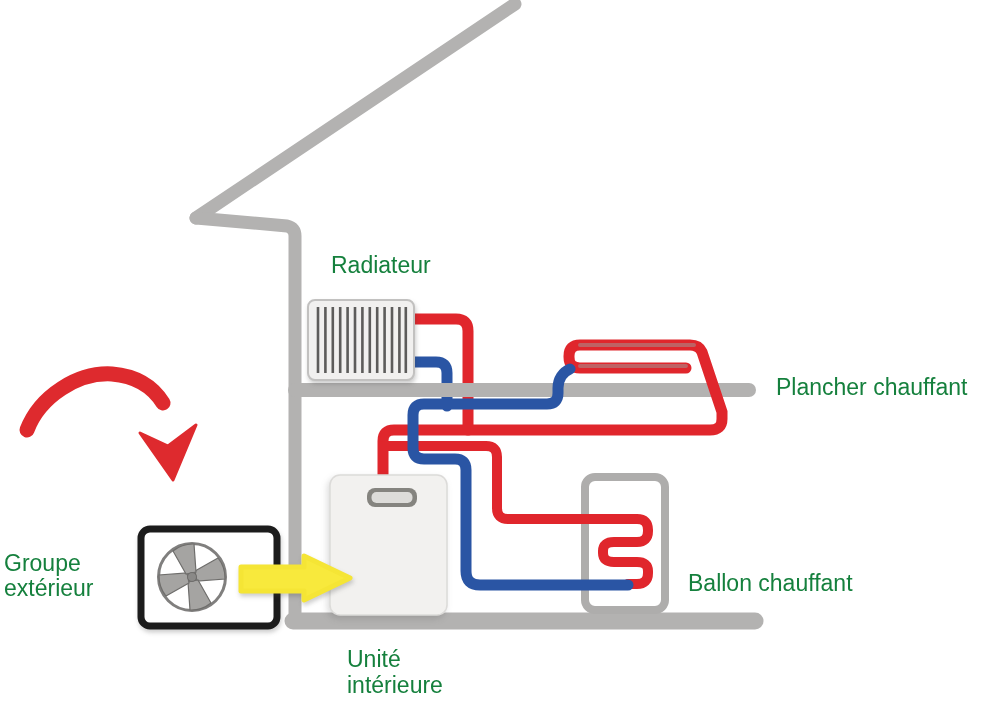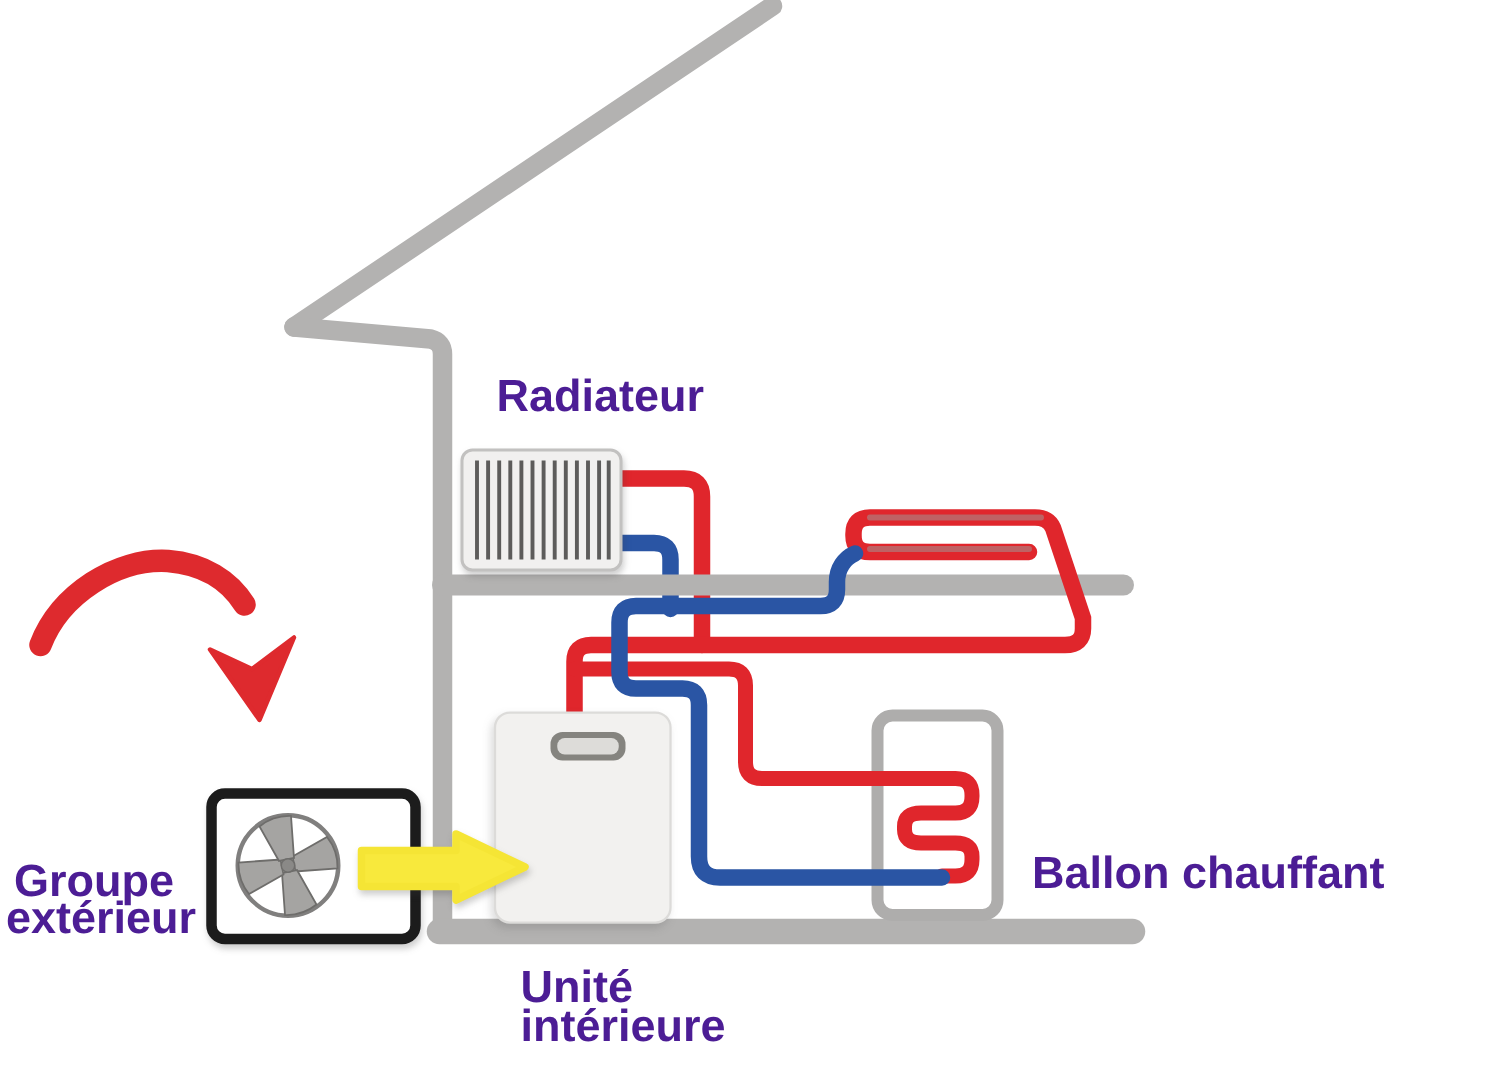--- a/index.html
+++ b/index.html
@@ -1,21 +1,21 @@
 <!DOCTYPE html>
 <html><head>
 <meta charset="utf-8">
 <style>
   html,body{margin:0;padding:0;background:#ffffff;}
   #stage{position:relative;width:992px;height:714px;background:#ffffff;overflow:hidden;
          font-family:"Liberation Sans",sans-serif;}
   #diagram-svg{position:absolute;left:0;top:0;}
-  .label{position:absolute;font-weight:700;font-size:30px;line-height:26px;color:#4c1d95;
+  .label{position:absolute;font-weight:400;font-size:23px;line-height:26px;color:#15803d;
          white-space:pre-line;}
-  .label.center{text-align:right;margin-top:24px;}
+  .label.center{text-align:left;}
   .soft-shadow{filter:drop-shadow(1px 3px 2px rgba(60,60,60,0.25));}
   .lite-shadow{filter:drop-shadow(-2px 3px 3px rgba(60,60,60,0.18));}
 </style>
 </head>
 <body>
 
 <div id="stage">
   <svg id="diagram-svg" width="992" height="714" viewBox="0 0 992 714">
 
     <g>
@@ -68,20 +68,21 @@
     <polygon points="241,567 304,567 304,556 350,578 304,600 304,591 241,591" stroke-width="5" stroke-linejoin="round" class="soft-shadow" stroke="#f5e535" fill="#f8e93c"></polygon>
 
     <g>
       <path d="M 27,430 C 40,396 78,372 112,374 C 136,376 153,387 163,403" fill="none" stroke-width="15" stroke-linecap="round" stroke="#de2a2e"></path>
       <polygon points="140,433 168,446 196,425 173,480" stroke-width="3" stroke-linejoin="round" stroke="#de2a2e" fill="#de2a2e"></polygon>
     </g>
   </svg>
 
   <div class="label" style="left:331px;top:252px;">Radiateur</div>
 
+  <div class="label" style="left:776px;top:374px;">Plancher chauffant</div>
 
   <div class="label" style="left:688px;top:570px;">Ballon chauffant</div>
 
   <div class="label center" style="left:4px;top:551px;width:112px;line-height:25px;">Groupe
 extérieur</div>
 
   <div class="label" style="left:336px;top:646px;margin-left:11px;">Unité
 intérieure</div>
 </div>
 

